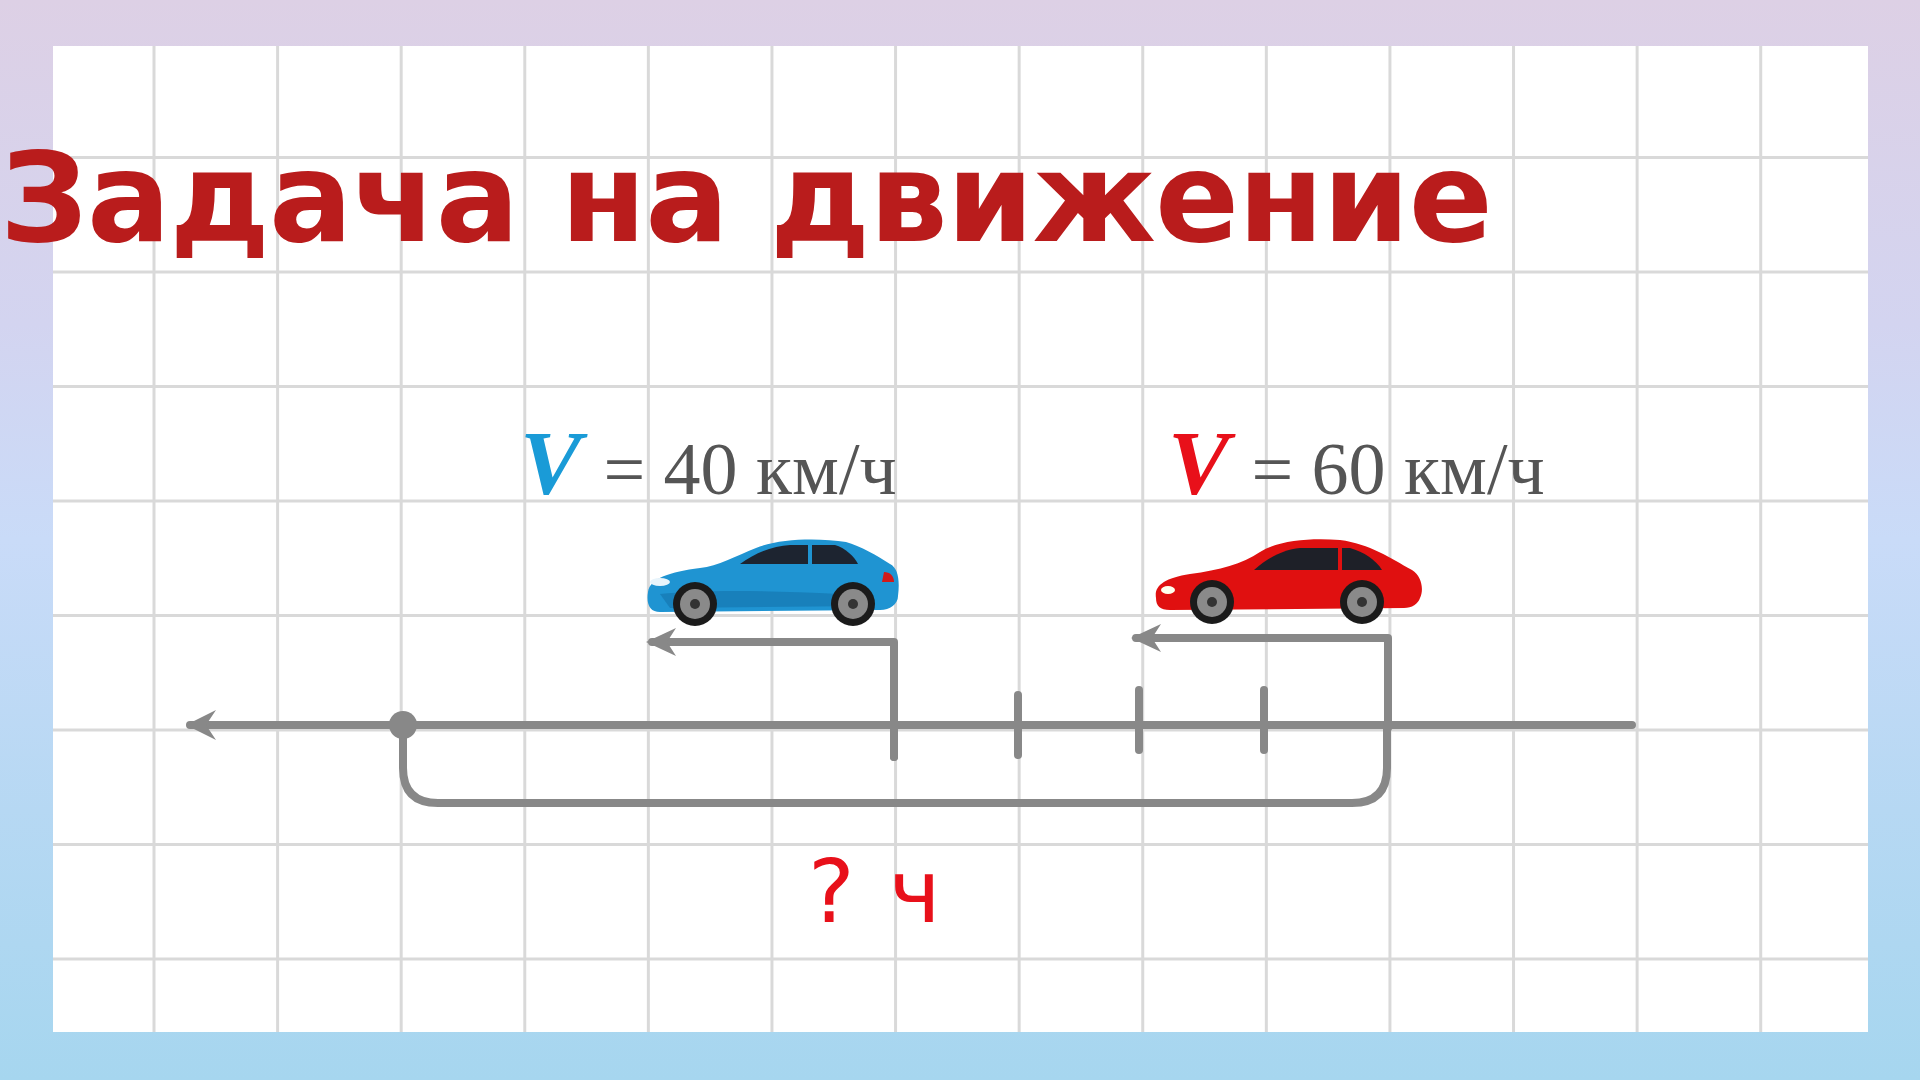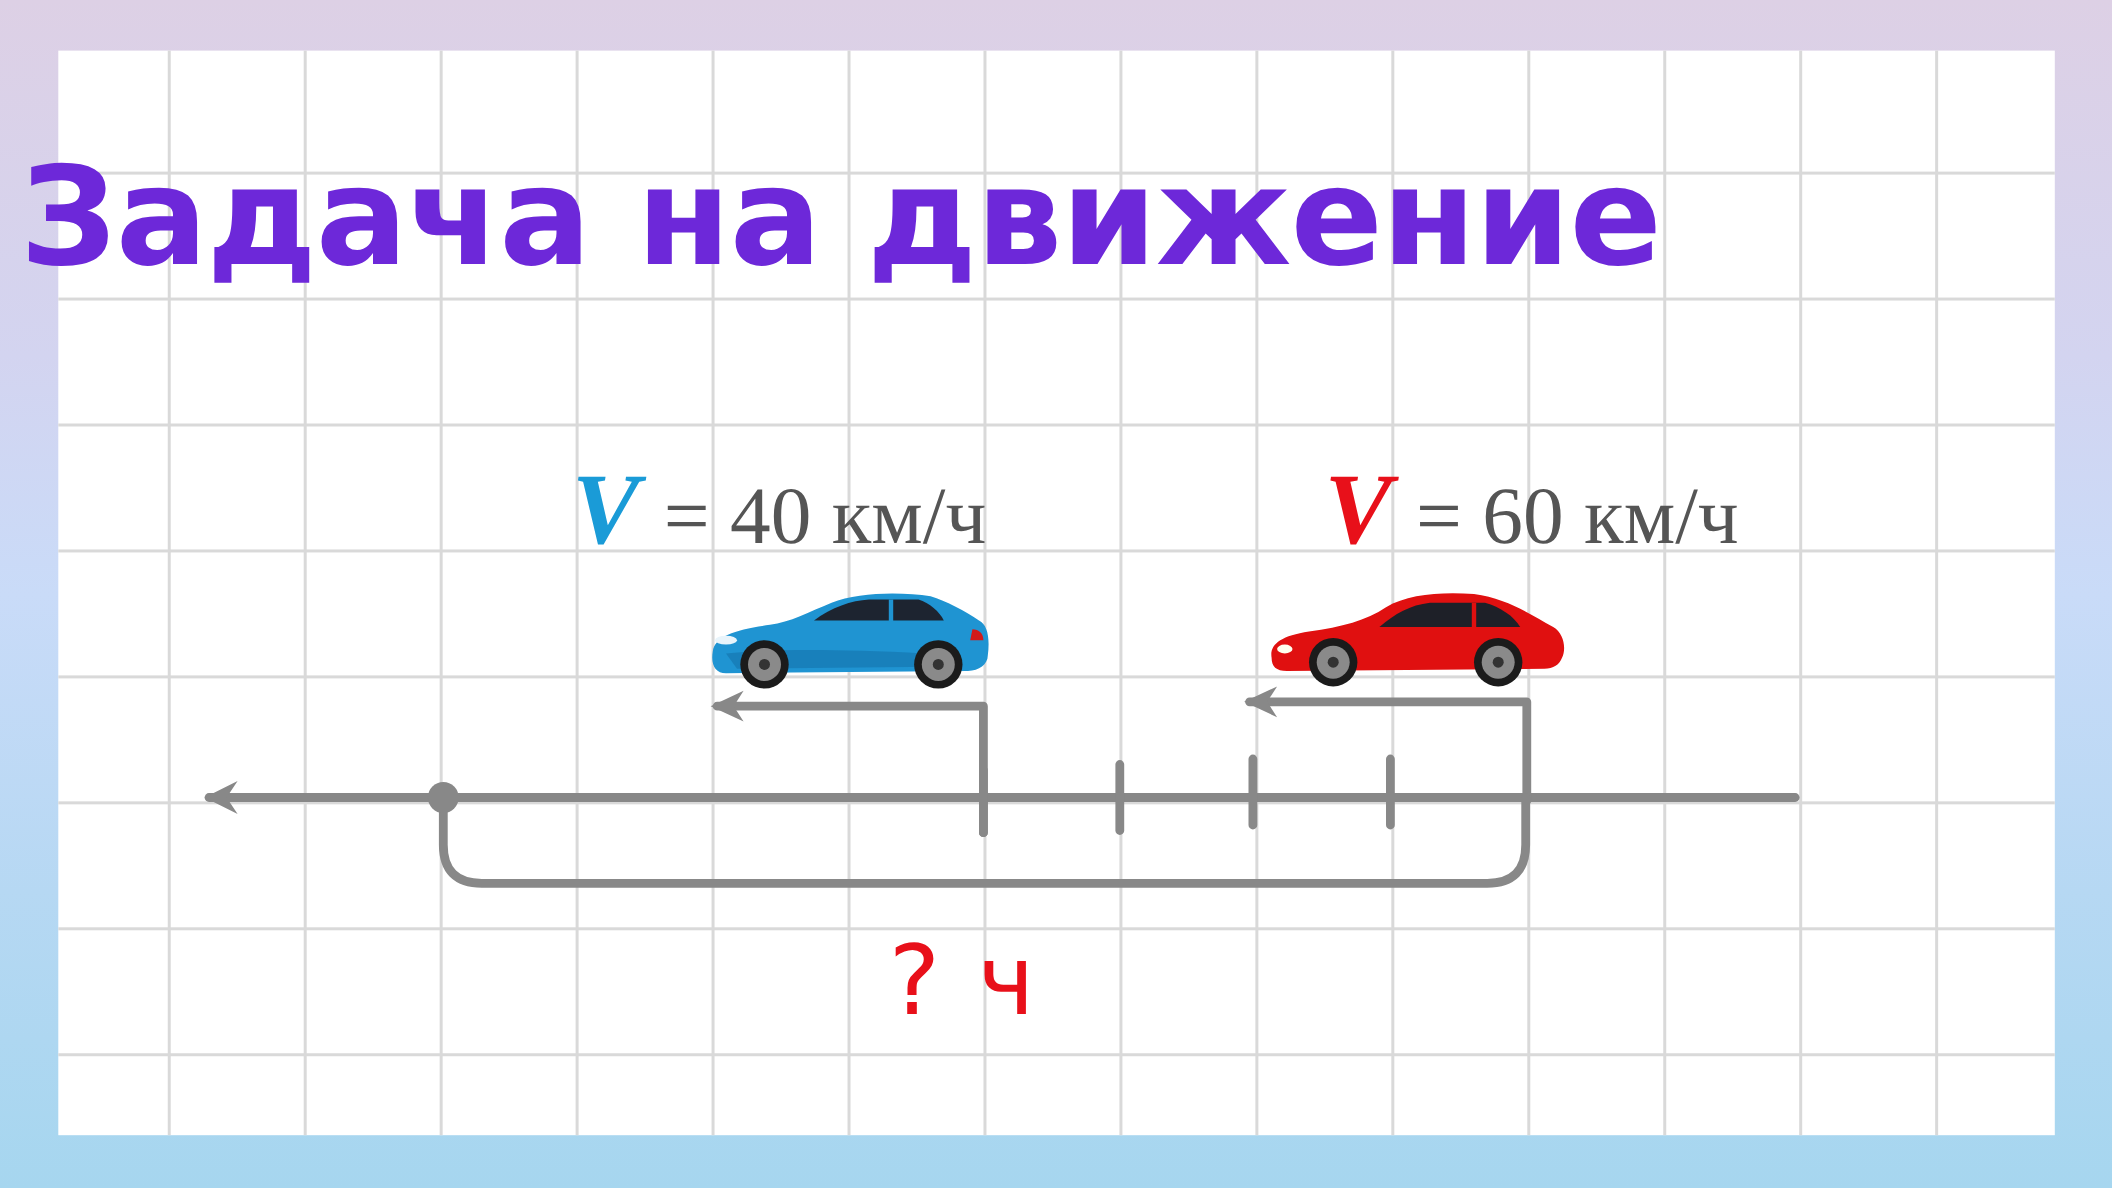--- a/index.html
+++ b/index.html
@@ -12,31 +12,31 @@
     position: absolute; left: 53px; top: 46px; width: 1815px; height: 986px;
     background-color: #ffffff;
     background-image:
       linear-gradient(90deg, #d9d9d9 0, #d9d9d9 3px, transparent 3px),
       linear-gradient(180deg, #d9d9d9 0, #d9d9d9 3px, transparent 3px);
     background-size: 123.6px 114.5px, 123.6px 114.5px;
     background-position: 99.5px 0, 0 110px;
     overflow: hidden;
   }
   .title {
-    position: absolute; left: 0; width: 1528px; top: 128px; text-align: center;
-    font-size: 124px; font-weight: bold; color: #6d28d9; letter-spacing: -1px;
+    position: absolute; left: 0; width: 1528px; top: 128px; text-align: left;
+    font-size: 124px; font-weight: bold; color: #b91c1c; letter-spacing: -1px;
     font-family: "DejaVu Sans", sans-serif; line-height: 140px;
   }
   .speed {
     position: absolute; font-size: 74px; color: #555555; white-space: nowrap;
     font-family: Liberation Serif, serif; line-height: 90px;
   }
   .speed .v { font-style: italic; font-weight: bold; font-size: 92px; margin-right: 22px; }
   .speed-blue { left: 520px; top: 418px; }
-  .speed-red  { left: 1168px; top: 418px; margin-left: 36px; }
+  .speed-red  { left: 1168px; top: 418px; }
   .question {
     position: absolute; left: 808px; top: 842px; font-size: 88px; color: #e8101a;
     font-family: "DejaVu Sans", sans-serif; line-height: 100px; white-space: nowrap;
   }
   .question span + span { margin-left: 34px; }
   svg.diagram { position: absolute; left: 0; top: 0; }
   .car { position: absolute; }
 </style>
 </head>
 <body>

